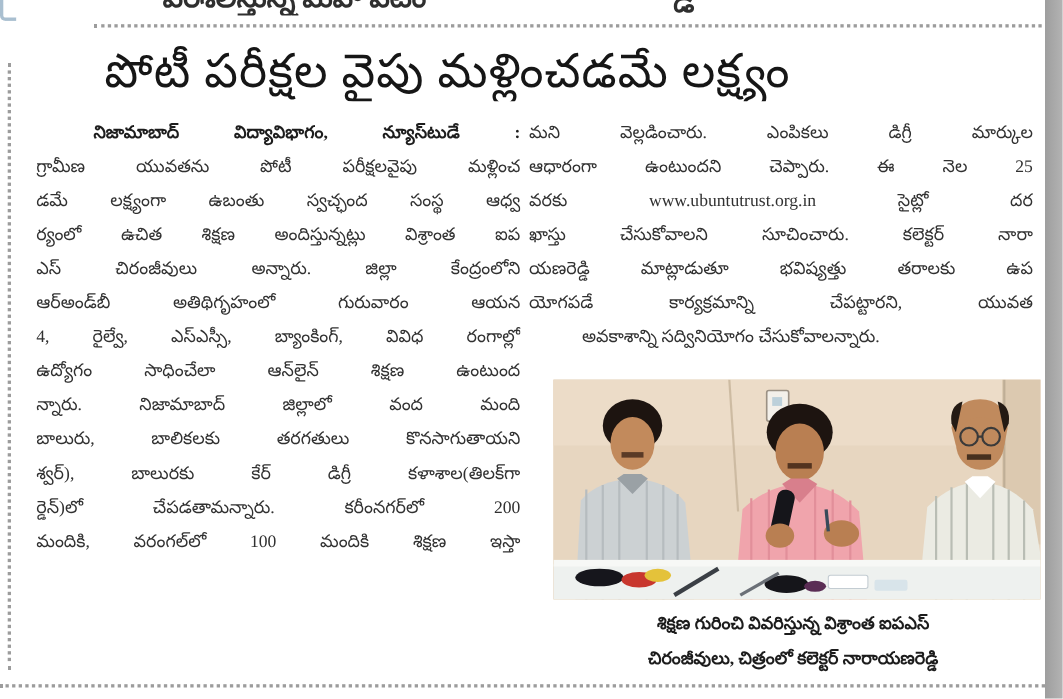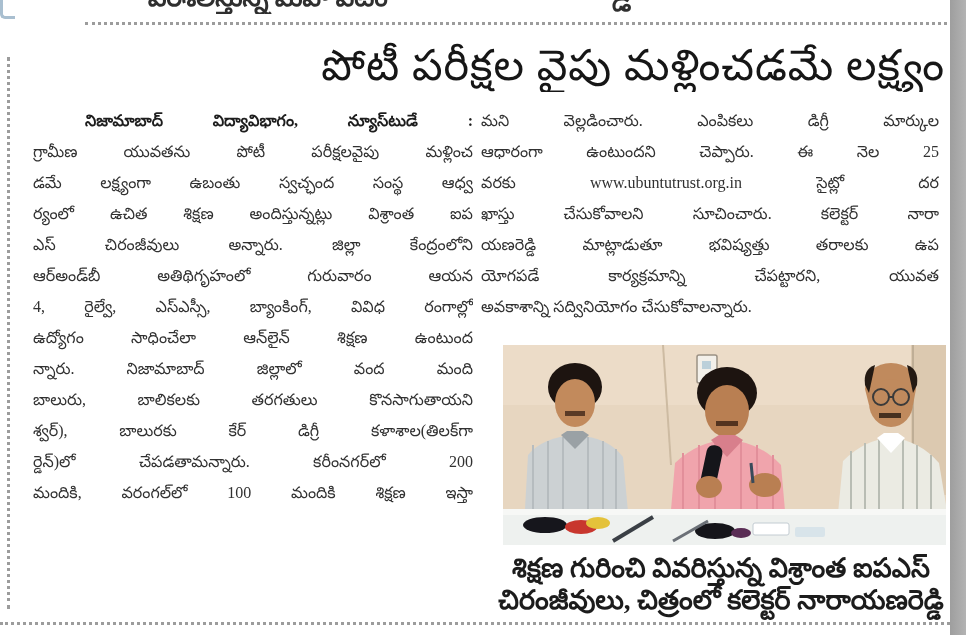--- a/index.html
+++ b/index.html
@@ -16,31 +16,31 @@
   
   .hdots{border-top:3px dotted #9c9c9c;height:0;}
   .vdots{border-left:3px dotted #9c9c9c;width:0;}
   
   .corner{width:12px;height:16px;border-left:3px solid #a9bfd0;border-bottom:3px solid #a9bfd0;border-bottom-left-radius:5px;}
   
   .sideband{background:linear-gradient(90deg,#9e9e9e,#b3b3b3);}
   
   .headline{
     font-size:43px;line-height:52px;color:#161616;letter-spacing:1px;
-    white-space:nowrap;overflow:hidden;text-align:right;
+    white-space:nowrap;overflow:hidden;
   }
   
   .bodyline{
     height:31px;line-height:31px;font-size:16px;overflow:hidden;
     text-align:justify;text-align-last:justify;white-space:nowrap;color:#313131;
   }
   .bodyline.first{font-weight:bold;text-indent:52px;color:#1d1d1d;}
-  .bodyline.parend{text-align-last:left;}
+  .bodyline.parend{text-align-last:left;margin-left:48px;}
   
-  .caption{font-weight:bold;font-size:27px;line-height:32px;text-align:center;color:#1c1c1c;}
+  .caption{font-weight:bold;font-size:16px;line-height:32px;text-align:center;color:#1c1c1c;}
   
   .photo{overflow:hidden;background:#e7d6c0;}
   svg{display:block;}
 </style>
 </head>
 <body>
 
 <div class="abs corner" style="left:0;top:0;"></div>
 
 <div class="abs remnant" style="left:148px;top:0;width:330px;">

